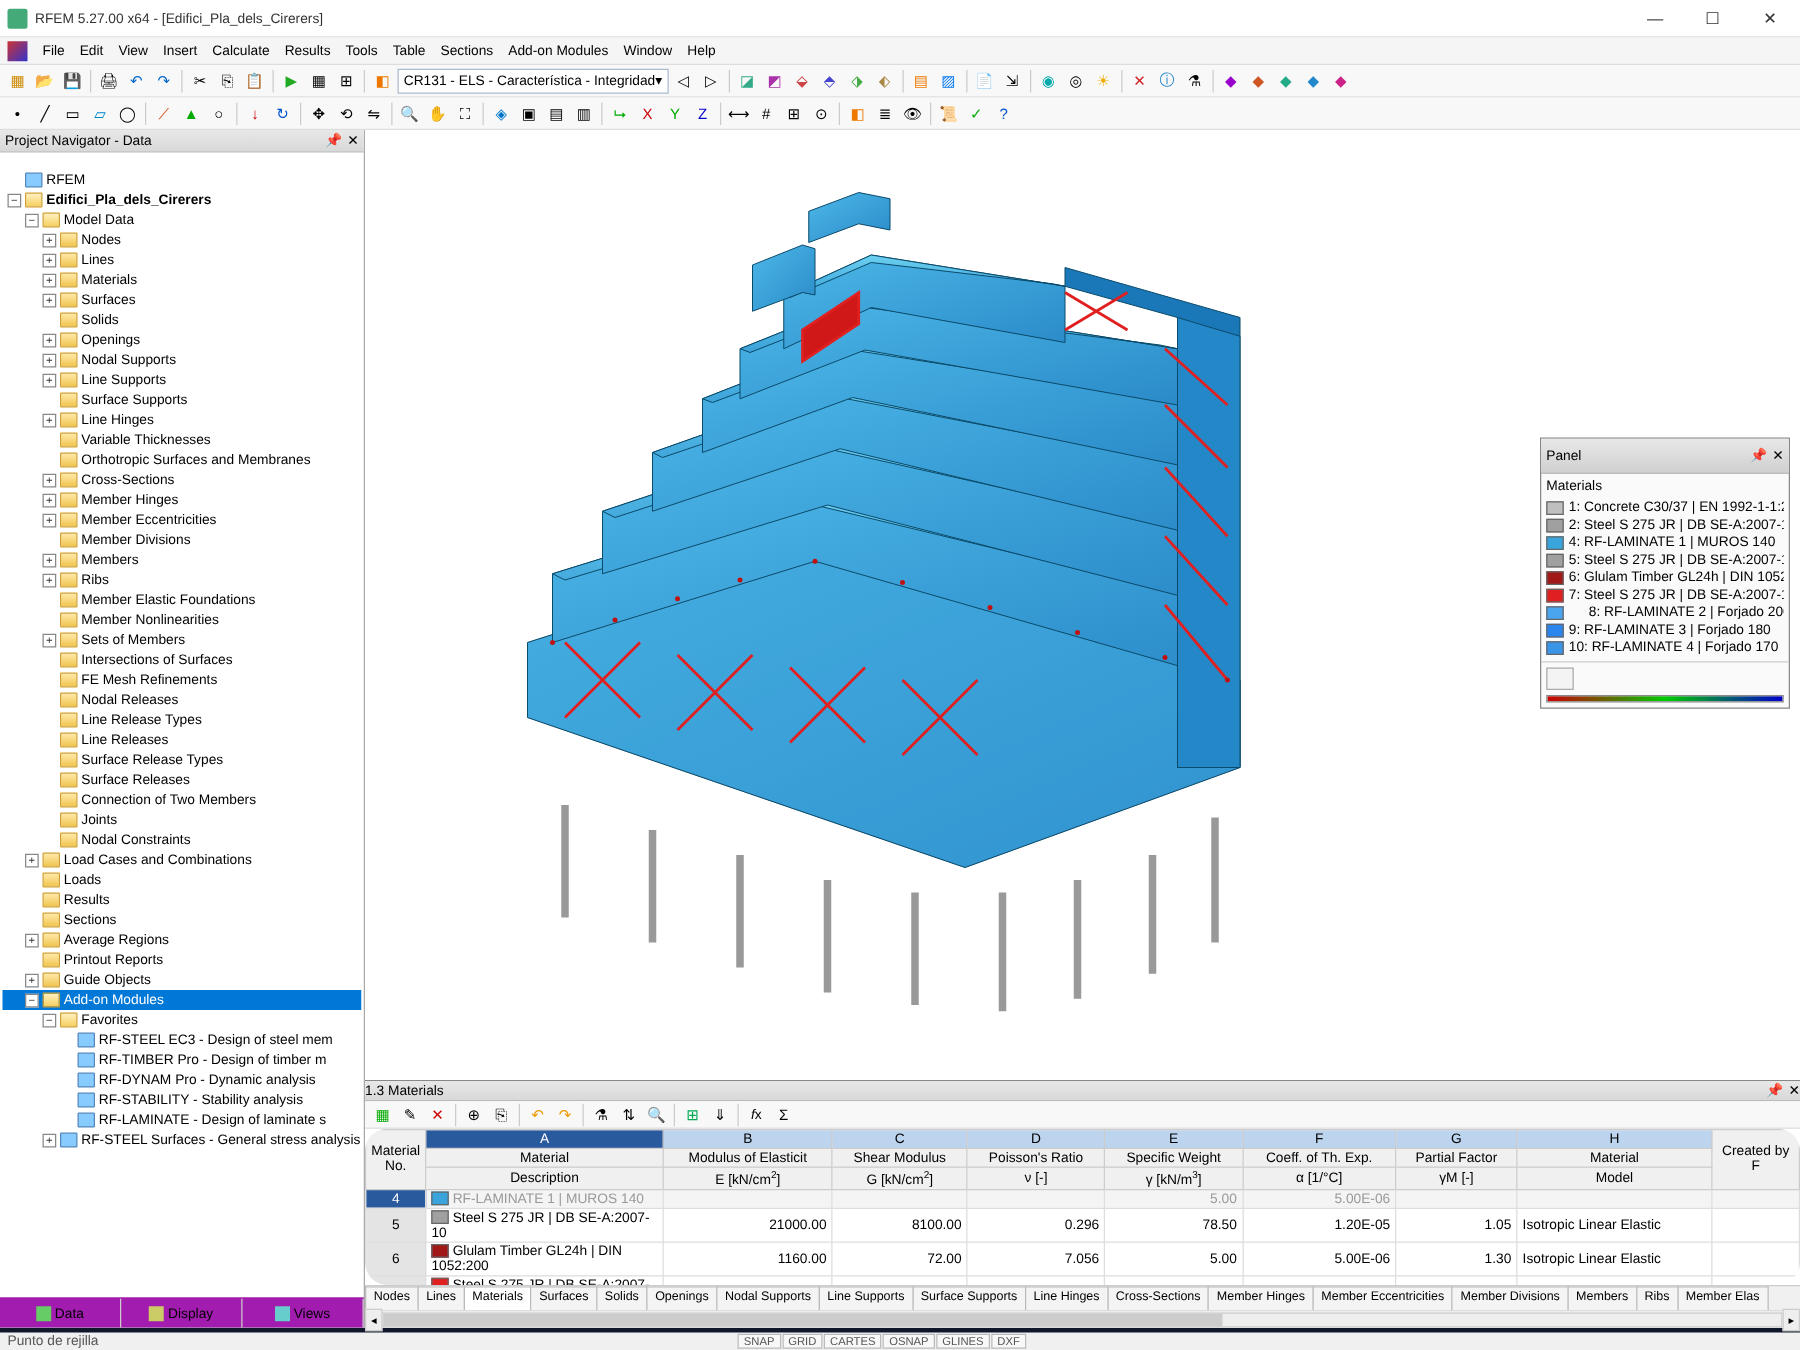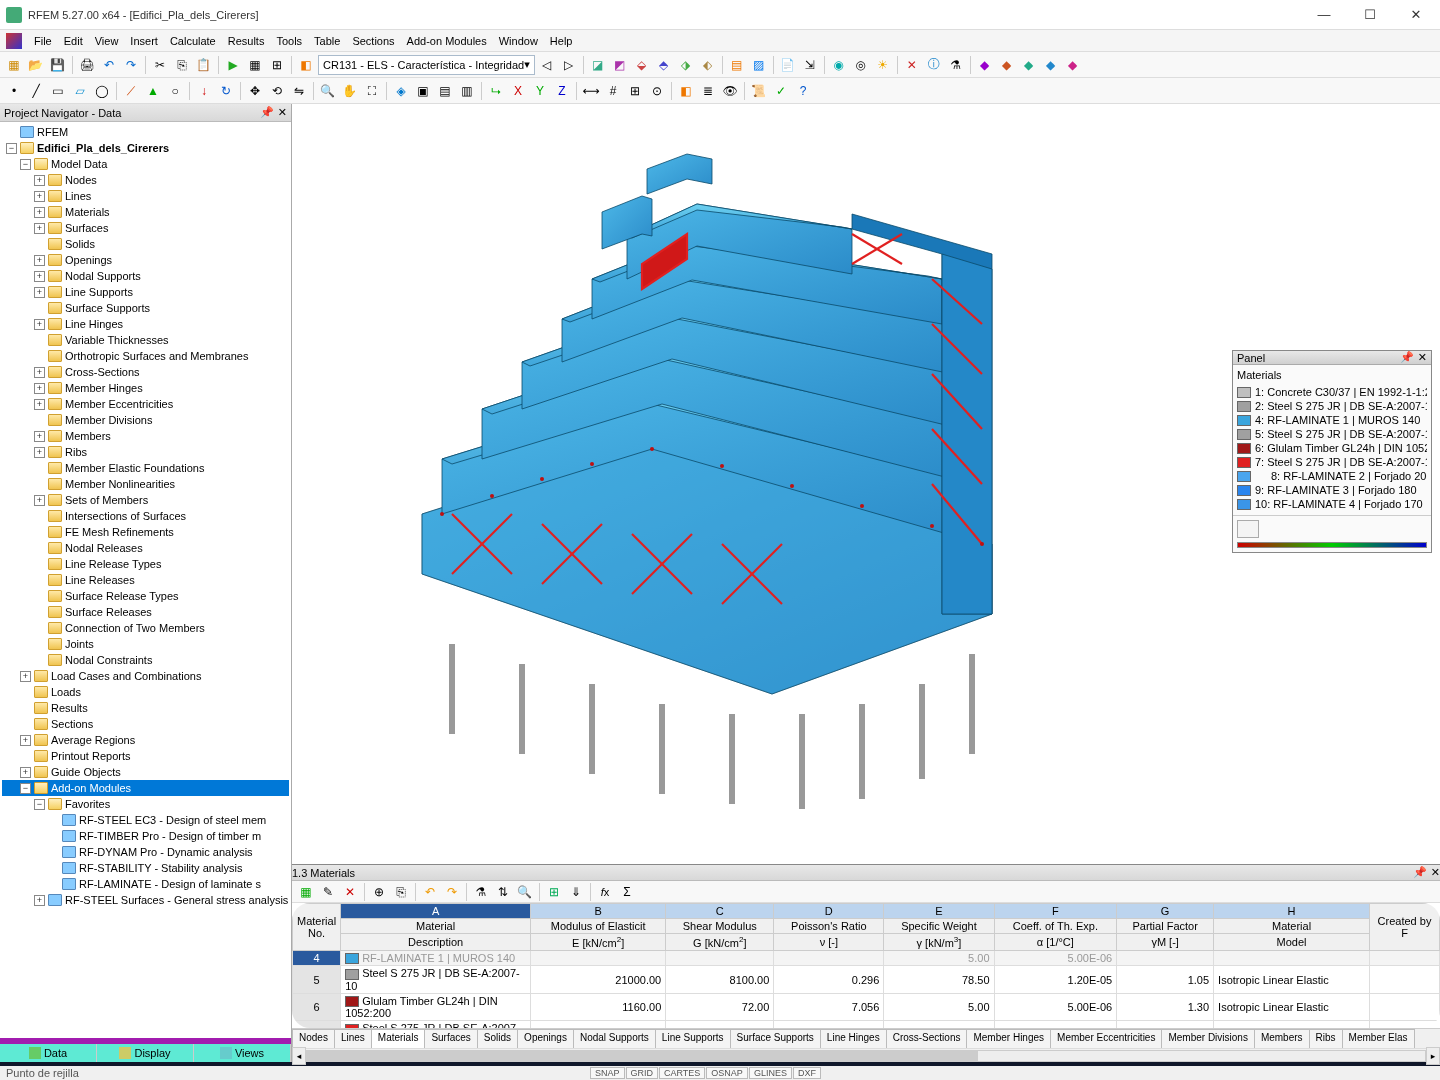--- a/index.html
+++ b/index.html
@@ -10,39 +10,39 @@
 .titlebar .win-btns { display:flex; gap:18px; padding-right:4px; }
 .titlebar .win-btn { width:28px; text-align:center; cursor:pointer; font-size:13px; color:#333; }
 .menubar { height:22px; background:#f5f5f5; display:flex; align-items:center; padding-left:6px; gap:2px; border-bottom:1px solid #ddd; }
 .menubar .mb-icon { width:16px; height:16px; background:linear-gradient(135deg,#c33,#33c); margin-right:4px; }
 .menubar .menu-item { padding:2px 6px; cursor:pointer; }
 .toolbar { height:26px; background:#f8f8f8; display:flex; align-items:center; padding:0 4px; gap:2px; border-bottom:1px solid #ddd; overflow:hidden; }
 .tb-btn { width:20px; height:20px; display:flex; align-items:center; justify-content:center; cursor:pointer; border-radius:2px; font-size:12px; }
 .tb-sep { width:1px; height:18px; background:#ccc; margin:0 2px; }
 .tb-dropdown { height:20px; min-width:200px; border:1px solid #abc; background:#fff; padding:0 4px; display:flex; align-items:center; font-size:10px; }
 .main-area { display:flex; height:calc(100% - 30px - 22px - 26px - 26px - 18px); }
-.navigator { width:292px; background:#fff; border-right:1px solid #aaa; display:flex; flex-direction:column; }
+.navigator { width:292px; background:#fff; border-right:1px solid #aaa; display:flex; flex-direction:column;gap:12px; }
 .nav-header { height:18px; background:linear-gradient(#e8e8e8,#d8d8d8); padding:0 4px; display:flex; align-items:center; justify-content:space-between; font-size:10px; border-bottom:1px solid #bbb; }
 .nav-body { flex:1; overflow-y:auto; overflow-x:hidden; padding:2px; }
 .tree-item { display:flex; align-items:center; height:16px; padding-left:4px; cursor:pointer; white-space:nowrap; }
 .tree-item.selected { background:#0078d7; color:#fff; }
 .tree-toggle { width:11px; height:11px; border:1px solid #888; display:flex; align-items:center; justify-content:center; font-size:9px; line-height:1; margin-right:3px; flex-shrink:0; cursor:pointer; background:#fff; color:#333; }
 .tree-spacer { width:14px; flex-shrink:0; }
 .tree-icon { width:14px; height:12px; margin-right:3px; flex-shrink:0; border-radius:1px; }
 .folder { background:linear-gradient(#ffe9a8,#f0c450); border:1px solid #d0a030; }
 .folder-open { background:linear-gradient(#fff0c0,#f5d060); border:1px solid #d0a030; }
 .leaf-icon { background:#8cf; border:1px solid #58b; }
-.nav-tabs { height:24px; display:flex; border-top:6px solid #a21caf; background:#5eead4;margin-top:11px; }
+.nav-tabs { height:24px; display:flex; border-top:1px solid #a21caf; background:#a21caf;margin-top:11px; }
 .nav-tab { flex:1; display:flex; align-items:center; justify-content:center; gap:3px; border-right:1px solid #ccc; cursor:pointer; font-size:10px; }
 .nav-tab .nt-icon { width:12px; height:12px; }
 .viewport-col { flex:1; display:flex; flex-direction:column; position:relative; background:#fff; }
 .viewport { flex:1; background:#fff; position:relative; overflow:hidden; }
 .model-svg { width:100%; height:100%; }
 .panel-float { position:absolute; top:246px; right:8px; width:200px; background:#fafafa; border:1px solid #888; }
-.panel-head { height:14px; background:linear-gradient(#e8e8e8,#d0d0d0); padding:0 4px; display:flex; align-items:center; justify-content:space-between; font-size:10px; border-bottom:1px solid #aaa; }
+.panel-head { height:28px; background:linear-gradient(#e8e8e8,#d0d0d0); padding:0 4px; display:flex; align-items:center; justify-content:space-between; font-size:10px; border-bottom:1px solid #aaa; }
 .panel-body { padding:4px; font-size:10px; }
 .mat-item { display:flex; align-items:center; gap:4px; padding:1px 0; }
 .mat-swatch { width:14px; height:11px; border:1px solid #666; flex-shrink:0; }
 .panel-foot { border-top:1px solid #ccc; padding:4px; display:flex; flex-direction:column; gap:4px; }
 .pf-btn { width:22px; height:18px; border:1px solid #aaa; background:#f4f4f4; }
 .bottom-pane { height:198px; border-top:1px solid #888; background:#fff; display:flex; flex-direction:column; }
 .bp-header { height:16px; background:linear-gradient(#e8e8e8,#d8d8d8); padding:0 0; display:flex; align-items:center; font-size:10px; border-bottom:1px solid #bbb; }
 .bp-toolbar { height:22px; display:flex; align-items:center; padding:0 4px; gap:2px; border-bottom:1px solid #ddd; background:#f8f8f8; }
 .bp-table { flex:1; overflow:auto;border-radius:18px; }
 table.data { border-collapse:collapse; width:100%; font-size:10px; }

